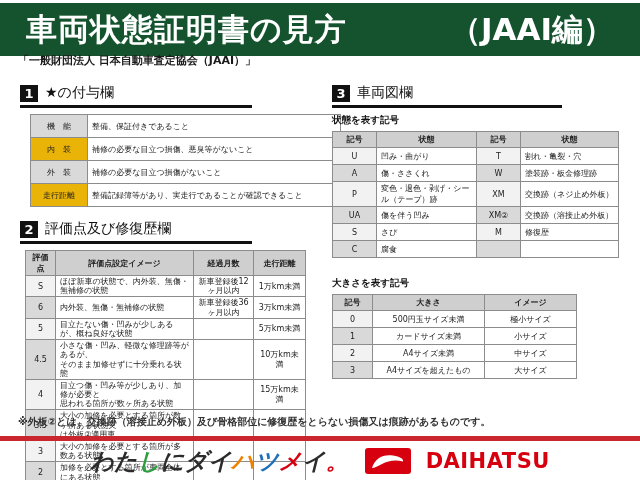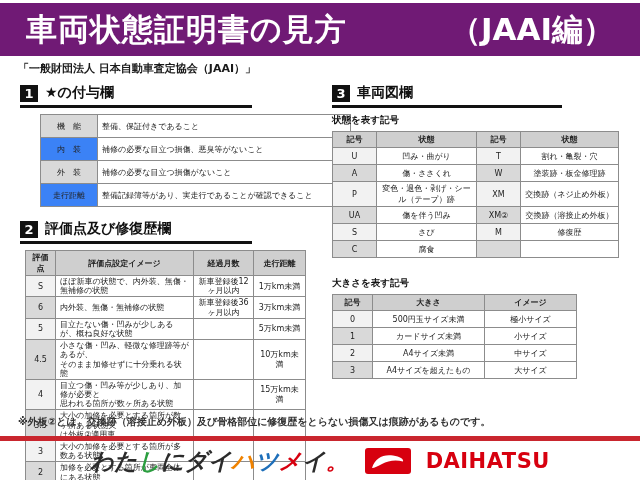--- a/index.html
+++ b/index.html
@@ -3,71 +3,71 @@
 <meta charset="utf-8">
 <style>
   html,body{margin:0;padding:0;}
   body{
     width:640px;height:480px;position:relative;overflow:hidden;
     background:#ffffff;font-family:"DejaVu Sans",sans-serif;color:#1a1a1a;
   }
   
   .banner{
     position:absolute;top:3px;left:0;width:640px;height:53px;
-    background:#701a75;color:#fff;display:flex;align-items:center;
+    background:#14532d;color:#fff;display:flex;align-items:center;
     justify-content:space-between;padding:12px 26px;box-sizing:border-box;
   }
   .banner-title{font-size:31px;font-weight:bold;letter-spacing:1px;}
   .banner-edition{font-size:31px;font-weight:bold;}
-  .subtitle{position:absolute;left:18px;top:61px;font-size:11px;font-weight:bold;color:#1a1a1a;}
+  .subtitle{position:absolute;left:18px;top:53px;font-size:11px;font-weight:bold;color:#1a1a1a;}
 
   
   .col-left{position:absolute;left:20px;top:84px;width:292px;}
   .col-right{position:absolute;left:332px;top:84px;width:290px;}
 
   
   .sec-header{display:flex;align-items:center;gap:7px;border-bottom:3px solid #111;
     padding-bottom:3px;margin-bottom:6px;}
   .sec-header.w1{width:232px;}
   .sec-header.w3{width:230px;}
   .sec-num{background:#111;color:#fff;width:18px;height:17px;display:flex;
     align-items:center;justify-content:center;font-size:13px;font-weight:bold;flex:0 0 auto;}
-  .sec-title{font-size:14px;font-weight:bold;color:#111;}
+  .sec-title{font-size:14px;font-weight:normal;color:#111;}
 
   
   table{border-collapse:collapse;table-layout:fixed;}
   th,td{border:1px solid #8c8c8c;font-size:8px;padding:1px 4px;color:#222;
     overflow:hidden;}
   thead th{background:#cfcfcf;font-weight:bold;text-align:center;height:13px;}
 
   
-  .star-table{width:311px;margin-left:20px;margin-bottom:13px;}
+  .star-table{width:311px;margin-left:10px;margin-bottom:13px;}
   .star-table td{height:20px;}
-  .star-table td:first-child{width:48px;text-align:center;background:#3b82f6;}
+  .star-table td:first-child{width:48px;text-align:center;background:#eab308;}
   .star-table tr:nth-child(odd) td:first-child{background:#d9d9d9;}
   .star-table td:last-child{text-align:left;}
 
   
   .eval-table{width:280px;margin-left:5px;}
   .eval-table col.c1{width:30px;} .eval-table col.c2{width:138px;}
   .eval-table col.c3{width:60px;} .eval-table col.c4{width:52px;}
   .eval-table td{height:13px;line-height:1.15;}
   .eval-table td:first-child{text-align:center;background:#f2f2f2;}
   .eval-table tbody tr:nth-child(even) td:first-child{background:#d9d9d9;}
   .eval-table td:nth-child(2){text-align:left;white-space:pre-line;}
   .eval-table td:nth-child(3),.eval-table td:nth-child(4){text-align:center;}
 
   
   .cond-table{width:286px;margin-bottom:10px;}
   .cond-table col.s{width:44px;} .cond-table col.d1{width:100px;} .cond-table col.d2{width:98px;}
   .cond-table td{height:14px;}
   .cond-table td:nth-child(1),.cond-table td:nth-child(3){text-align:center;background:#f2f2f2;}
   .cond-table tbody tr:nth-child(even) td:nth-child(1),
   .cond-table tbody tr:nth-child(even) td:nth-child(3){background:#d9d9d9;}
-  .cond-table td:nth-child(2),.cond-table td:nth-child(4){text-align:center;}
+  .cond-table td:nth-child(2),.cond-table td:nth-child(4){text-align:left;}
 
   
   .size-table{width:244px;}
   .size-table col.s{width:40px;} .size-table col.m{width:112px;} .size-table col.i{width:92px;}
   .size-table td{height:14px;text-align:center;}
   .size-table td:first-child{background:#f2f2f2;}
   .size-table tbody tr:nth-child(even) td:first-child{background:#d9d9d9;}
 
   .symbol-label{font-size:9.5px;font-weight:bold;margin:0 0 4px 0;color:#111;}
   .gap{height:9px;}

